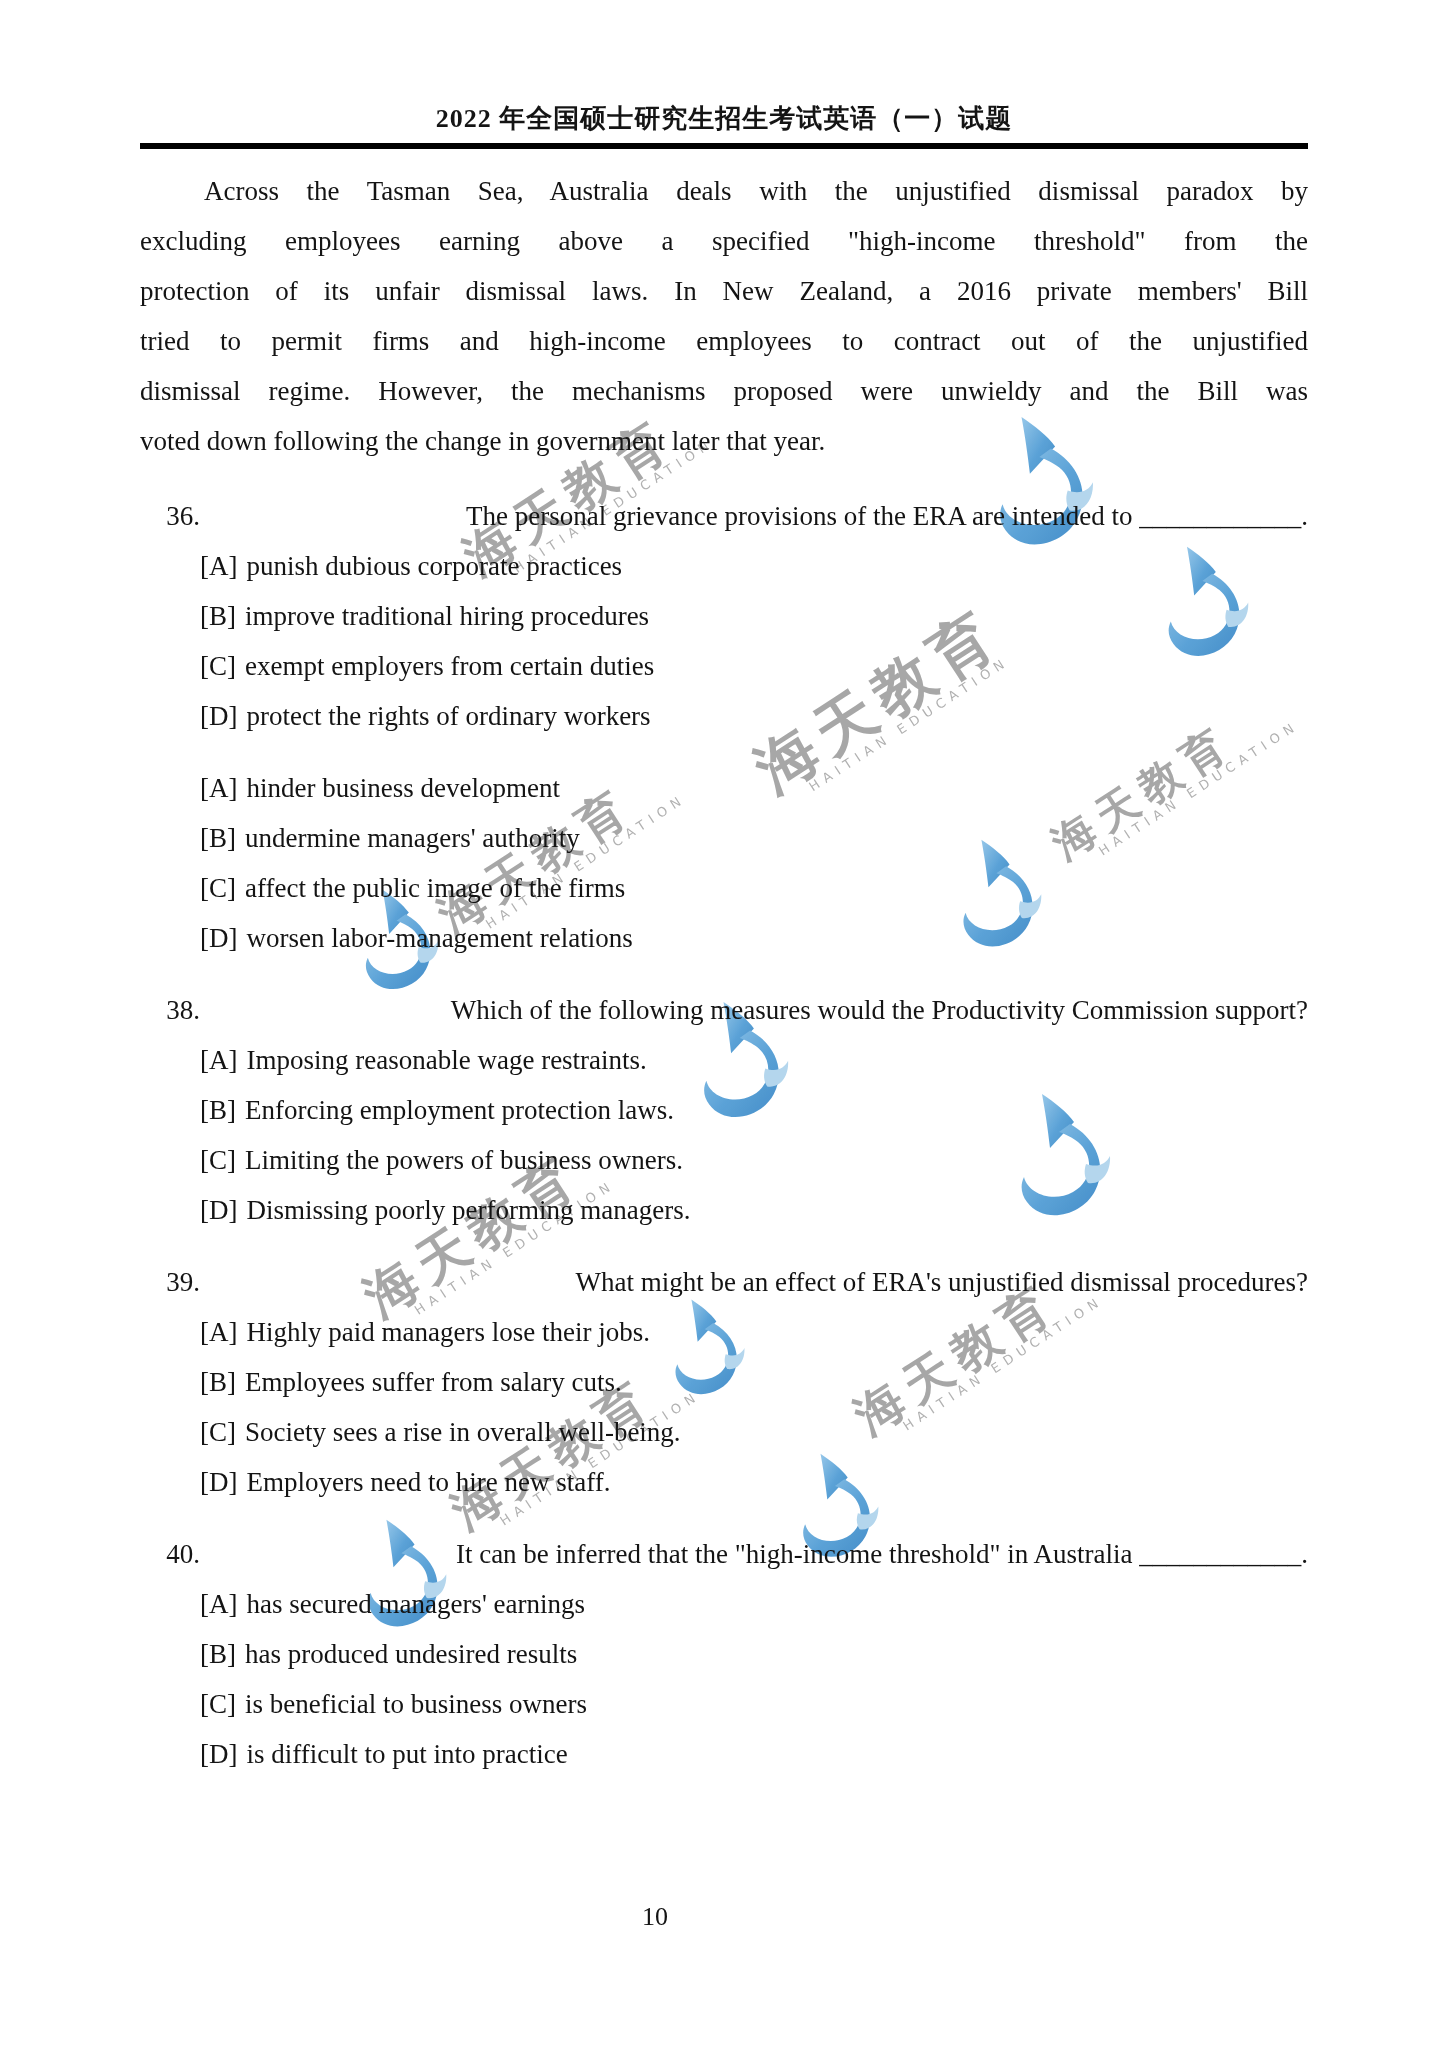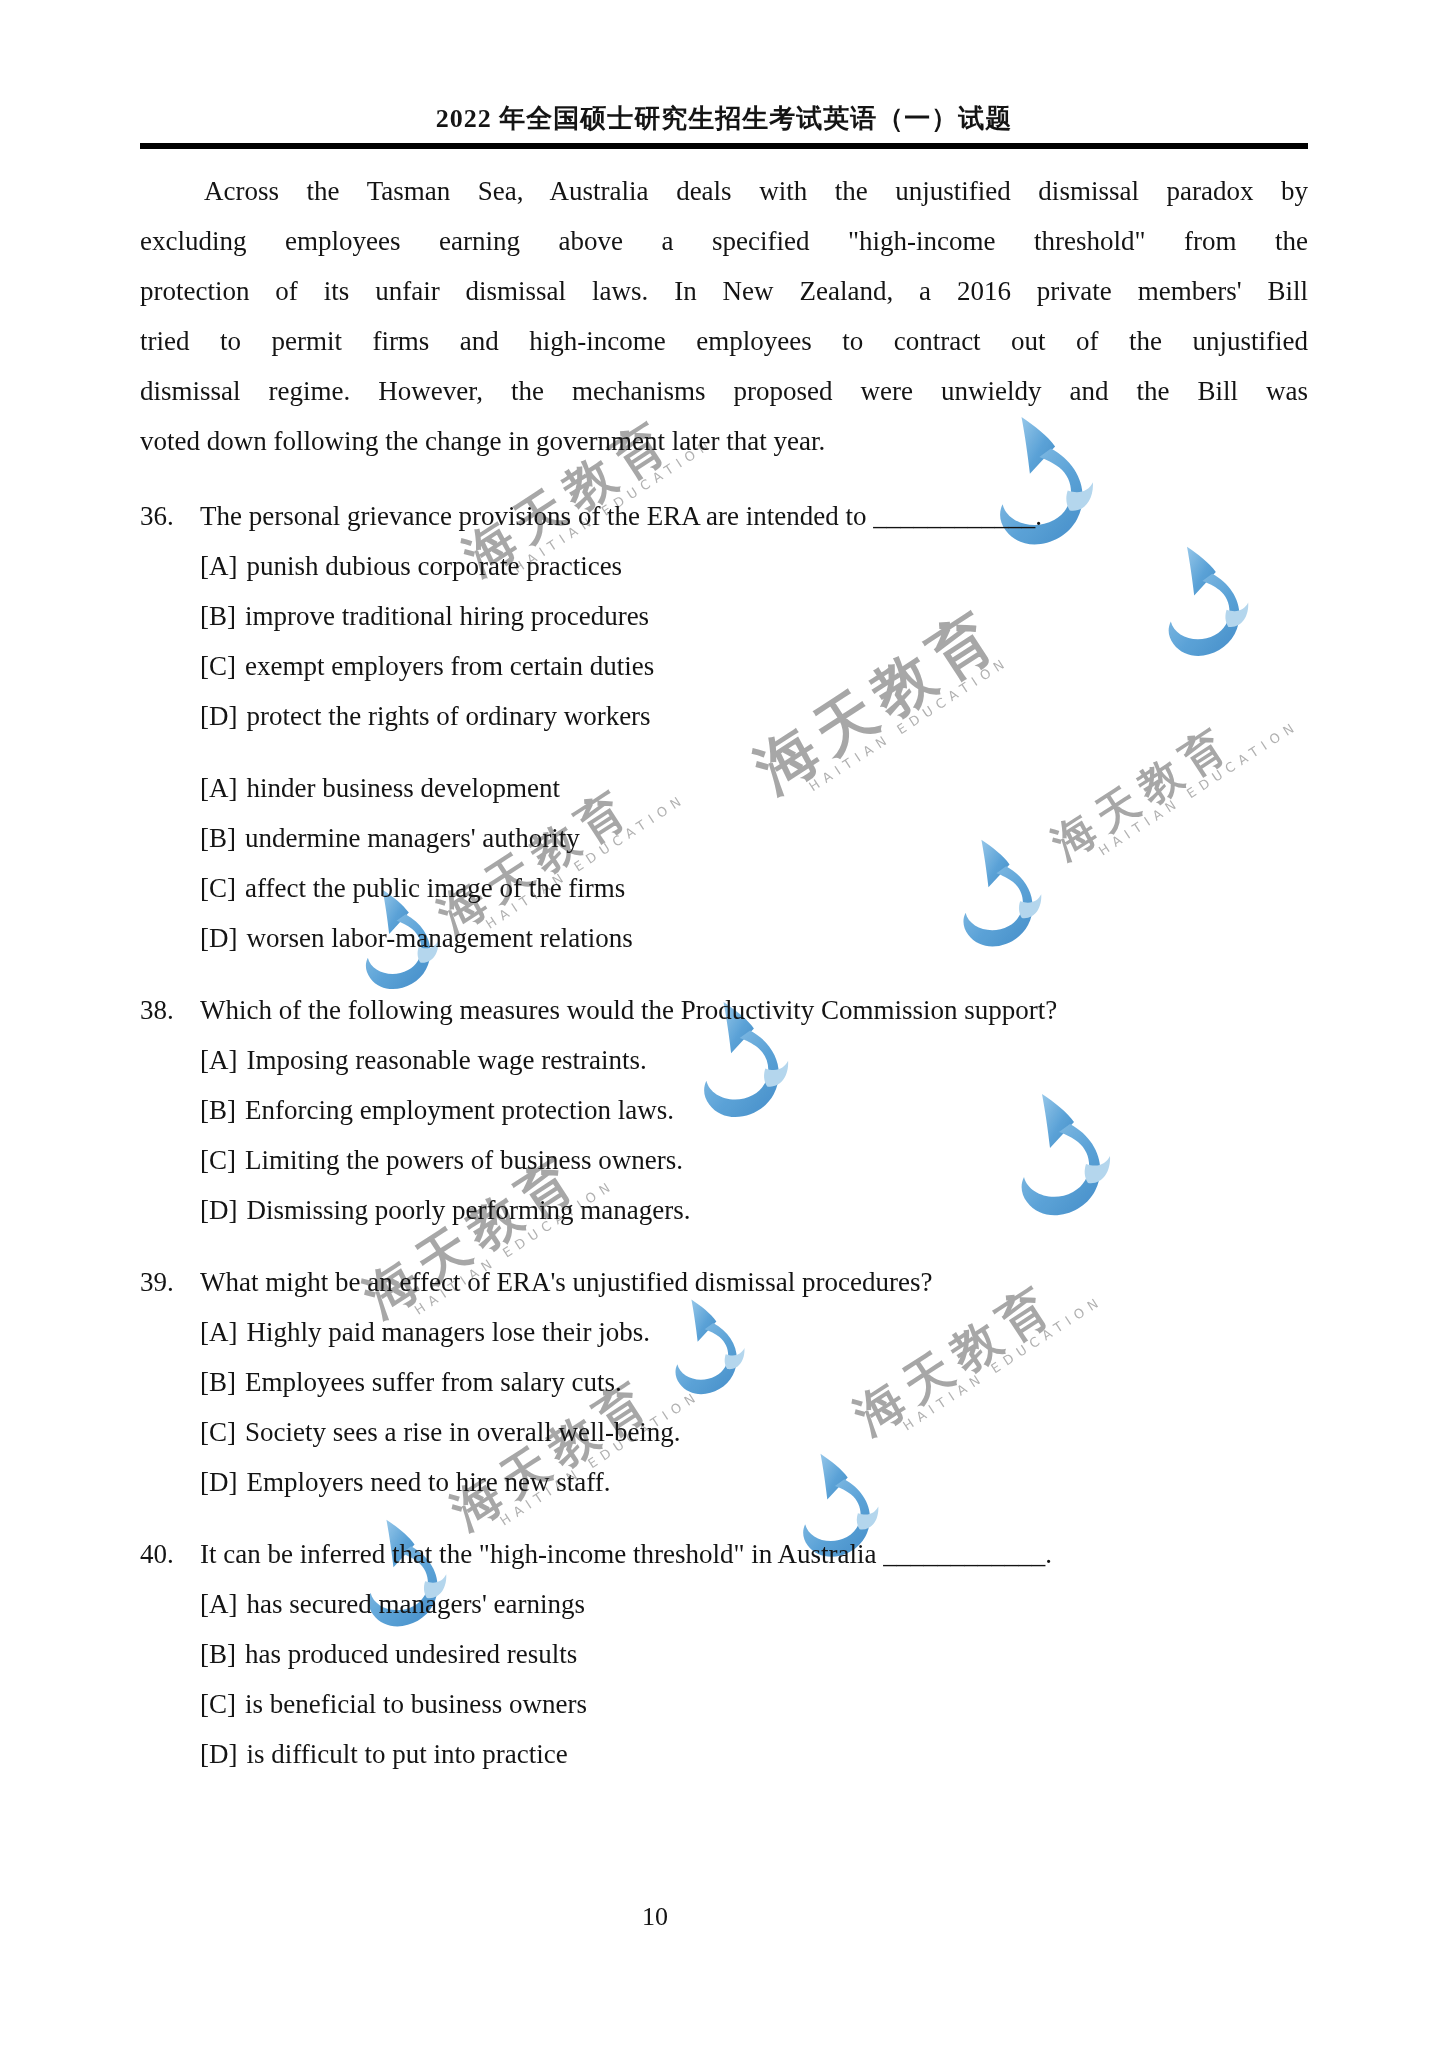--- a/index.html
+++ b/index.html
@@ -47,21 +47,21 @@
   .para-line{
     text-align:justify;
     text-align-last:justify;
     white-space:normal;
   }
   .para-line.first{text-indent:64px;}
   .para-line.last{text-align-last:left;}
 
   .question{margin-top:22px;font-size:27px;line-height:50px;}
   .question.q-first{margin-top:25px;}
-  .stem{display:flex;}
+  .stem{display:flex;text-align:right;}
   .qnum{flex:0 0 60px;}
   .stem-text{flex:1;}
   .options{margin-left:60px;}
   .option{display:flex;}
   .opt-label{margin-right:9px;flex:0 0 auto;}
 
   .page-num{
     position:absolute;left:0;top:1902px;width:1310px;
     text-align:center;font-size:26px;z-index:2;
   }

